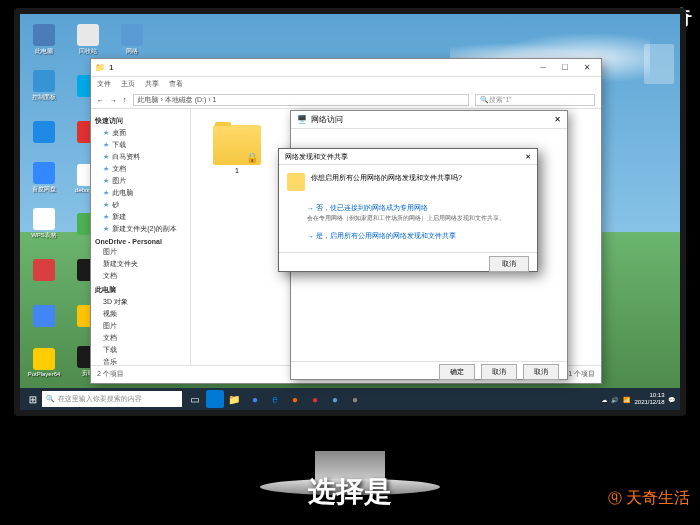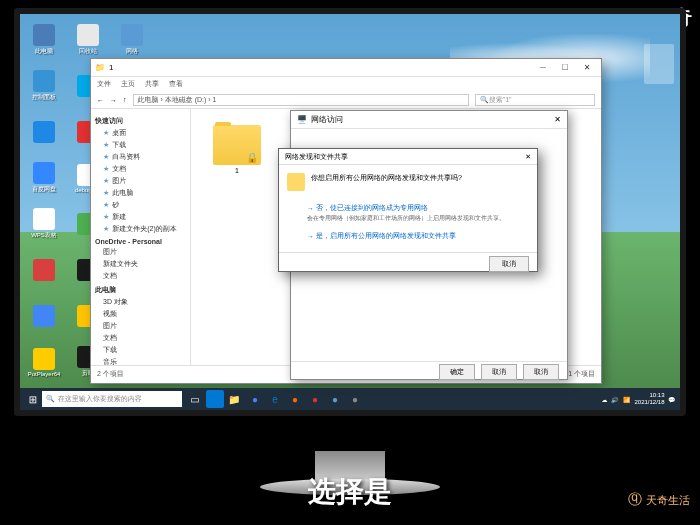--- a/index.html
+++ b/index.html
@@ -51,21 +51,21 @@
 .taskbar{position:absolute;bottom:0;left:0;right:0;height:22px;background:#1f2e3d;display:flex;align-items:center;padding:0 4px}
 .tb-search{width:140px;height:16px;background:#fff;font-size:7px;color:#888;display:flex;align-items:center;padding:0 4px;gap:3px}
 .tb-icons{display:flex;gap:2px;margin-left:4px}
 .tb-icon{width:18px;height:18px;display:flex;align-items:center;justify-content:center;font-size:10px}
 .tray{margin-left:auto;display:flex;align-items:center;gap:4px;color:#fff;font-size:6px}
 .tray-time{text-align:right;line-height:1.1}
 .stand{position:absolute;bottom:44px;left:50%;transform:translateX(-50%);width:70px;height:30px;background:linear-gradient(180deg,#888 0%,#ccc 100%)}
 .base{position:absolute;bottom:30px;left:50%;transform:translateX(-50%);width:180px;height:16px;background:linear-gradient(180deg,#ddd 0%,#888 100%);border-radius:50%}
 .caption{position:absolute;bottom:14px;left:0;right:0;text-align:center;color:#fff;font-size:28px;font-weight:bold;text-shadow:2px 2px 4px rgba(0,0,0,0.8)}
 .watermark-tr{position:absolute;top:4px;right:8px;color:#fff;font-size:20px;font-weight:bold}
-.watermark-br{position:absolute;bottom:16px;right:10px;color:#fdba74;font-size:11px;display:flex;align-items:center;gap:4px}
+.watermark-br{position:absolute;bottom:16px;right:10px;color:#f97316;font-size:16px;display:flex;align-items:center;gap:4px}
 .watermark-br::before{content:"ⓠ";font-size:14px}
 .arrow::before{content:"→ ";color:#0066cc}
 .widget{position:absolute;top:30px;right:6px;width:30px;height:40px;background:rgba(255,255,255,0.3);border-radius:2px;font-size:5px;color:#fff;padding:2px}
 </style>
 </head>
 <body>
 
 <div class="watermark-tr">天奇</div>
 
 <div class="monitor">

